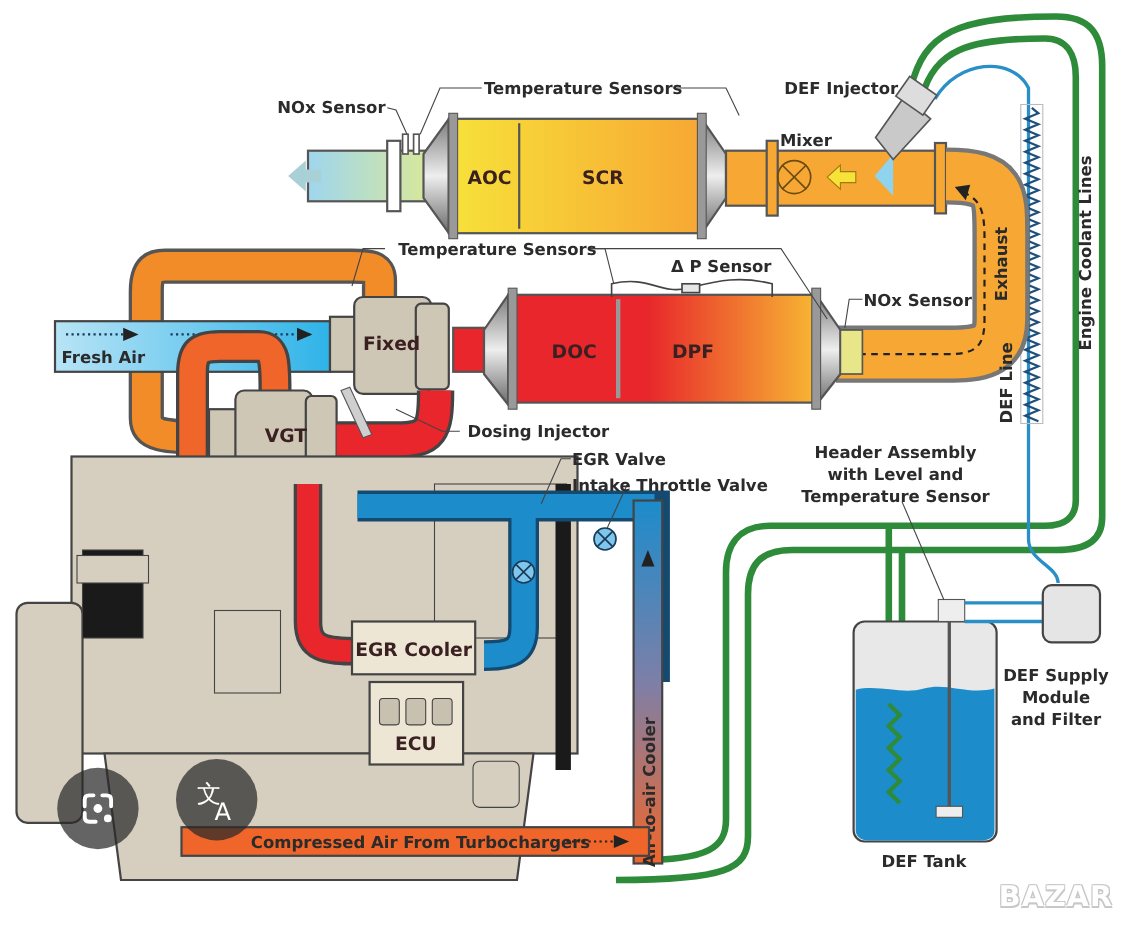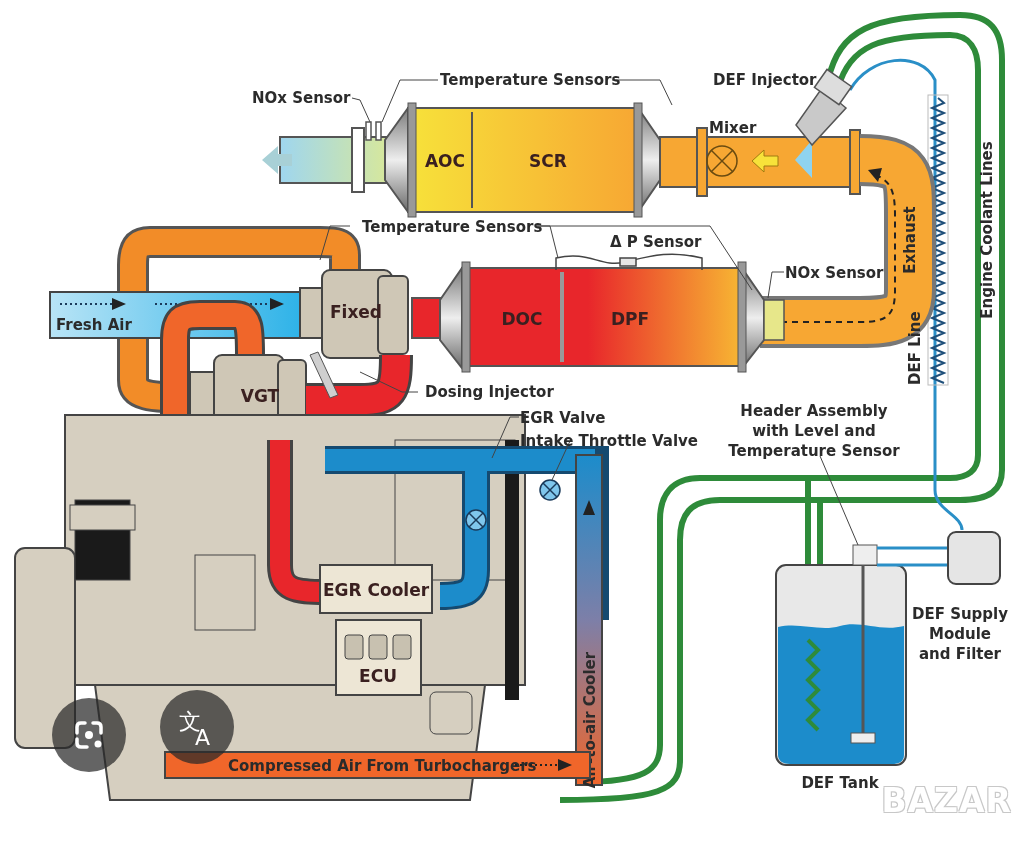--- a/index.html
+++ b/index.html
@@ -3,21 +3,21 @@
 <meta charset="utf-8">
 <style>
   html,body{margin:0;padding:0;background:#ffffff;}
   body{width:1024px;height:841px;overflow:hidden;position:relative;font-family:"DejaVu Sans",sans-serif;}
   #diagram{position:absolute;left:0;top:0;width:1024px;height:841px;}
   .lbl{font-family:"DejaVu Sans",sans-serif;font-weight:bold;fill:#2b2b2b;font-size:15px;}
   .lbl-in{font-family:"DejaVu Sans",sans-serif;font-weight:bold;fill:#3a2020;font-size:17px;}
   .lbl-flow{font-family:"DejaVu Sans",sans-serif;font-weight:bold;fill:#2b2b2b;font-size:15px;}
   .ov-btn{position:absolute;width:74px;height:74px;border-radius:50%;background:rgba(40,40,40,0.72);display:flex;align-items:center;justify-content:center;color:#fff;cursor:pointer;}
   .ov-btn svg{display:block;}
-  .watermark{position:absolute;right:12px;bottom:21px;font-family:"DejaVu Sans",sans-serif;font-weight:bold;font-size:33px;color:#fff;letter-spacing:1px;
+  .watermark{position:absolute;right:12px;bottom:10px;font-family:"DejaVu Sans",sans-serif;font-weight:bold;font-size:26px;color:#fff;letter-spacing:1px;
     text-shadow:-1px -1px 0 #c8c8c8,1px -1px 0 #c8c8c8,-1px 1px 0 #c8c8c8,1px 1px 0 #c8c8c8;}
 </style>
 </head>
 <body>
 
 <svg id="diagram" viewBox="0 0 1024 841" xmlns="http://www.w3.org/2000/svg">
   <defs>
     <linearGradient id="gTail" x1="0" x2="1" y1="0" y2="0">
       <stop offset="0" stop-color="#9fd6ef"></stop>
         <stop offset="1" stop-color="#d8e89a"></stop>

